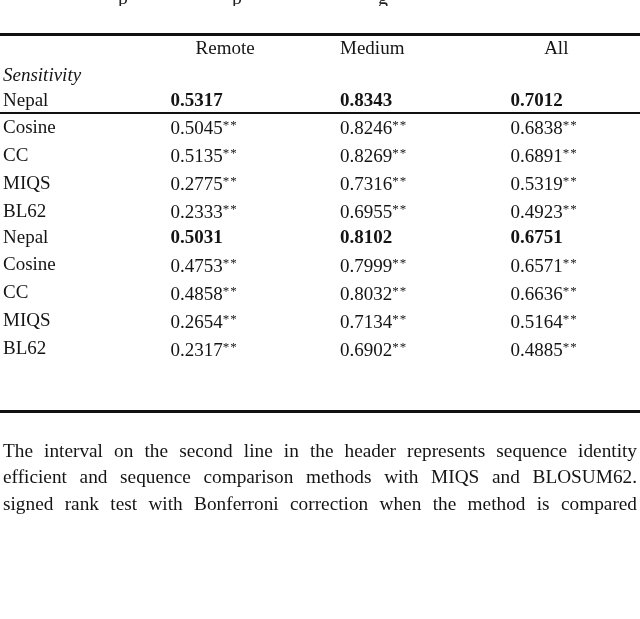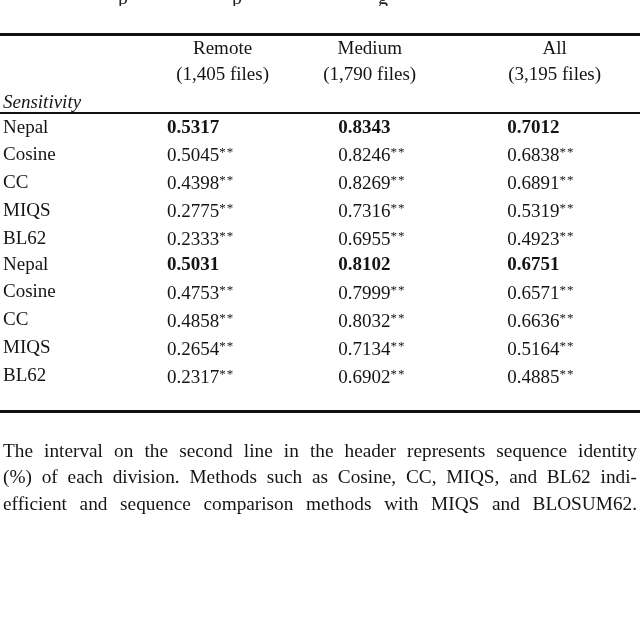--- a/index.html
+++ b/index.html
@@ -120,46 +120,40 @@
       <col class="col-medium">
       <col class="col-all">
   </colgroup>
   <thead>
     <tr class="h1">
       <td></td>
       <td class="hc remote">Remote</td>
       <td class="hc medium">Medium</td>
       <td class="hc all">All</td>
     </tr>
-    <tr class="h3">
-      <td></td>
-      <td class="hc remote">(1,405 files)</td>
-      <td class="hc medium">(1,790 files)</td>
-      <td class="hc all">(3,195 files)</td>
-    </tr>
   </thead>
   <tbody id="table-body">
       <tr class="section first">
         <td colspan="4">Sensitivity</td>
       </tr>
       <tr>
         <td class="method">Nepal</td>
         <td class="val remote"><span class="bold">0.5317</span></td>
         <td class="val medium"><span class="bold">0.8343</span></td>
         <td class="val all"><span class="bold">0.7012</span></td>
       </tr>
       <tr>
         <td class="method">Cosine</td>
         <td class="val remote"><span>0.5045</span><sup class="sig">**</sup></td>
         <td class="val medium"><span>0.8246</span><sup class="sig">**</sup></td>
         <td class="val all"><span>0.6838</span><sup class="sig">**</sup></td>
       </tr>
       <tr>
         <td class="method">CC</td>
-        <td class="val remote"><span>0.4398</span><sup class="sig">**</sup></td>
+        <td class="val remote"><span>0.5135</span><sup class="sig">**</sup></td>
         <td class="val medium"><span>0.8269</span><sup class="sig">**</sup></td>
         <td class="val all"><span>0.6891</span><sup class="sig">**</sup></td>
       </tr>
       <tr>
         <td class="method">MIQS</td>
         <td class="val remote"><span>0.2775</span><sup class="sig">**</sup></td>
         <td class="val medium"><span>0.7316</span><sup class="sig">**</sup></td>
         <td class="val all"><span>0.5319</span><sup class="sig">**</sup></td>
       </tr>
       <tr>
@@ -196,15 +190,15 @@
         <td class="method">BL62</td>
         <td class="val remote"><span>0.2317</span><sup class="sig">**</sup></td>
         <td class="val medium"><span>0.6902</span><sup class="sig">**</sup></td>
         <td class="val all"><span>0.4885</span><sup class="sig">**</sup></td>
       </tr>
     </tbody>
 </table>
 
 <div class="caption" id="caption">
     <span class="line">The interval on the second line in the header represents sequence identity</span>
-    <span class="line">(%) of each division.  Methods such as Cosine, CC, MIQS, and BL62 indi-</span>
     <span class="line">efficient and sequence comparison methods with MIQS and BLOSUM62.</span>
+    <span class="line">signed rank test with Bonferroni correction when the method is compared</span>
   </div>
 
 </body></html>

